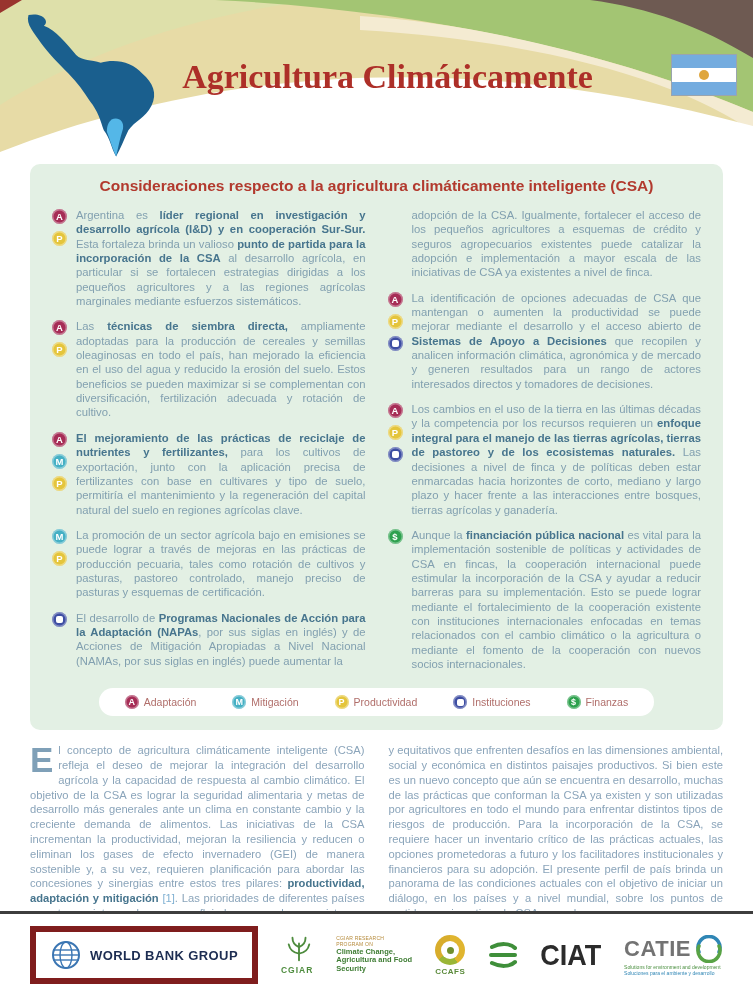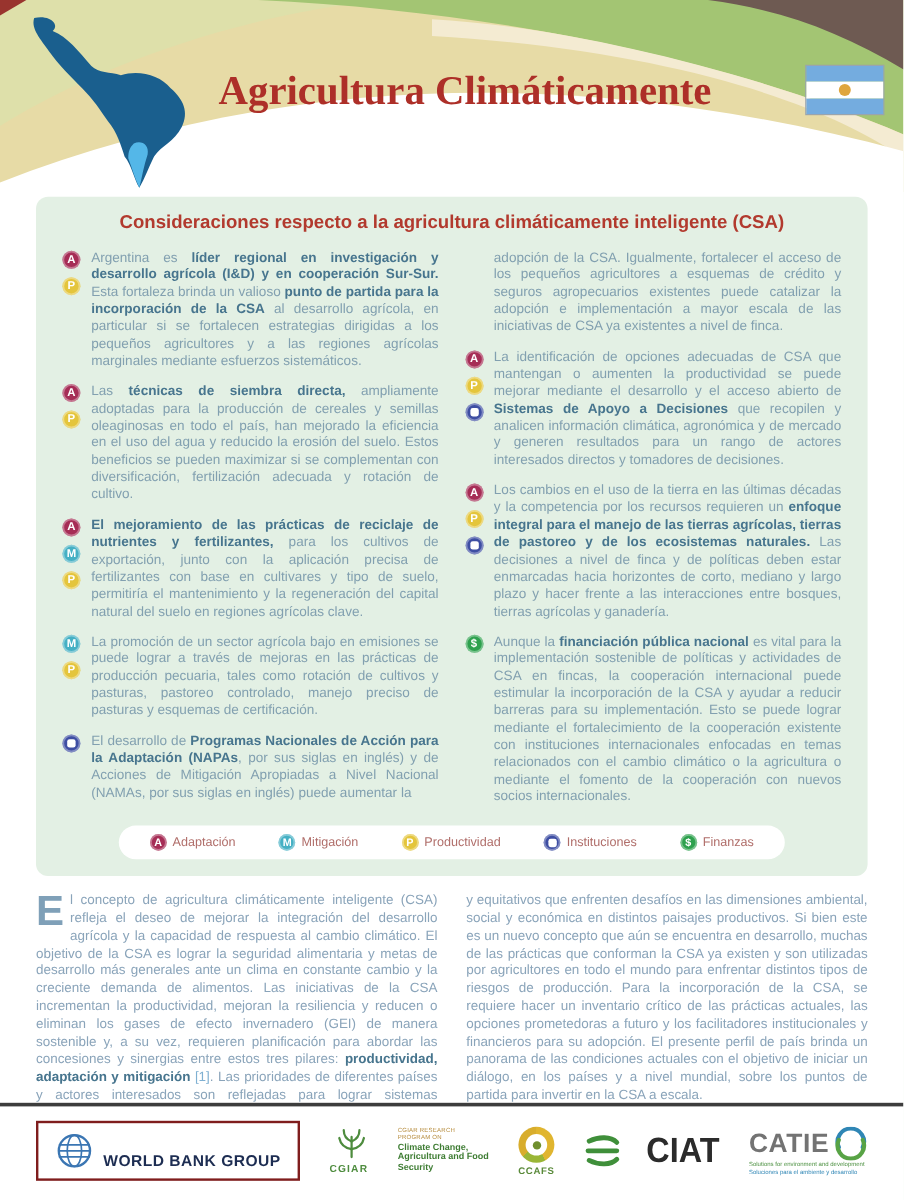--- a/index.html
+++ b/index.html
@@ -82,21 +82,21 @@
   }
 
   
   .footer { position:absolute; left:0; right:0; bottom:0; background:#fff; }
   .footer-rule { height:3px; background:#3d3d3d; }
   .logos {
     display:flex; align-items:center; justify-content:space-between;
     padding:12px 30px 16px;
   }
   .wbg {
-    display:flex; align-items:flex-end; gap:8px; border:2px solid #7f1d1d;
+    display:flex; align-items:center; gap:8px; border:6px solid #7f1d1d;
     padding:7px 14px; background:#fff;
   }
   .wbg-text { font-size:13px; font-weight:bold; color:#1d2d52; letter-spacing:.4px; }
   .cgiar { display:flex; flex-direction:column; align-items:flex-end; gap:2px; }
   .cgiar-label { font-size:8.5px; font-weight:bold; color:#4e8c3e; letter-spacing:1px; }
   .ccafs-prog { width:76px; line-height:1.15; }
   .ccafs-prog-top { font-size:5px; color:#b58a3a; letter-spacing:.2px; }
   .ccafs-prog-main { font-size:7.5px; font-weight:bold; color:#3f7d34; }
   .ccafs { display:flex; flex-direction:column; align-items:center; gap:2px; }
   .ccafs-ring {

